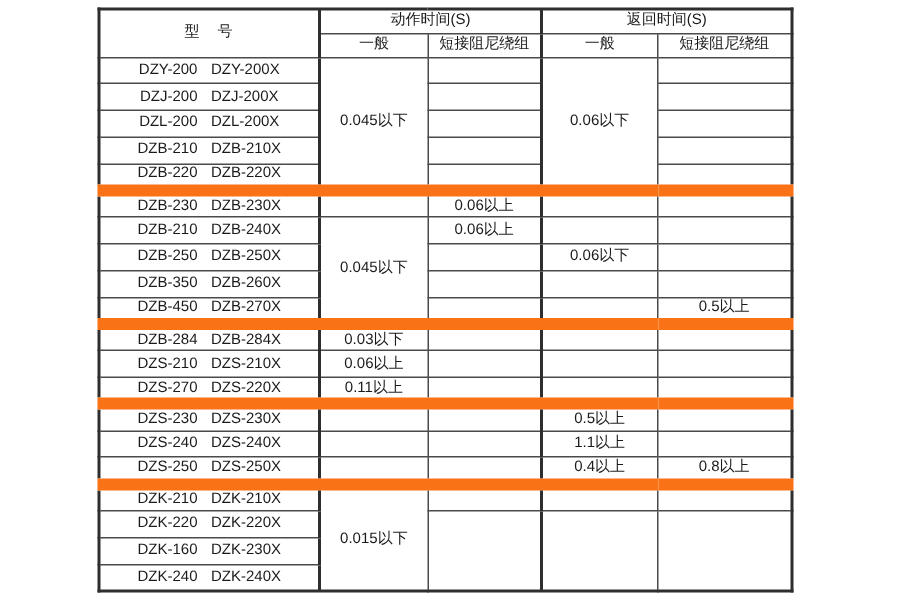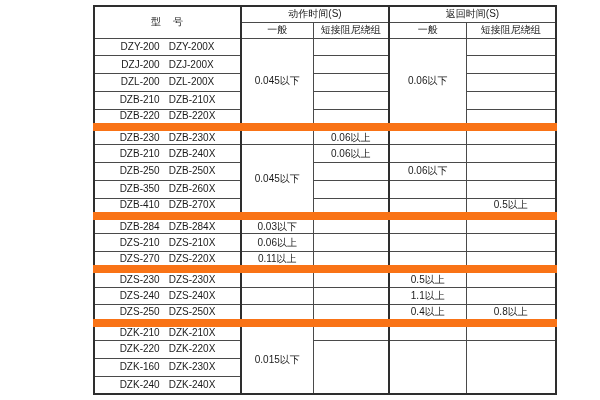--- a/index.html
+++ b/index.html
@@ -12,21 +12,20 @@
     position:relative;
   }
   .page{position:absolute;left:0;top:0;width:600px;height:400px;background:#ffffff;}
   table.spec{
     position:absolute;
     left:65px;top:5px;
     width:462px;height:390px;
     border-collapse:collapse;
     table-layout:fixed;
     border:2px solid #2e2e2e;
-    margin-left:28px;
   }
   col.c-model{width:147px;}
   col.c-actgen{width:72px;}
   col.c-actdamp{width:76px;}
   col.c-retgen{width:77px;}
   col.c-retdamp{width:90px;}
   th,td{
     border:1px solid #4a4a4a;
     padding:0;
     margin:0;
@@ -180,21 +179,21 @@
             </div>
         </td>
         <td class="sec-r"></td>
         <td></td>
         <td></td>
       </tr>
 
       <tr>
         <td class="sec-r thick-b">
           <div class="model-pair">
-              <span>DZB-410</span>
+              <span>DZB-450</span>
               <span>DZB-270X</span>
             </div>
         </td>
         <td class="sec-r thick-b"></td>
         <td class="thick-b"></td>
         <td class="thick-b">0.5以上</td>
       </tr>
 
       <tr>
         <td class="sec-r">

